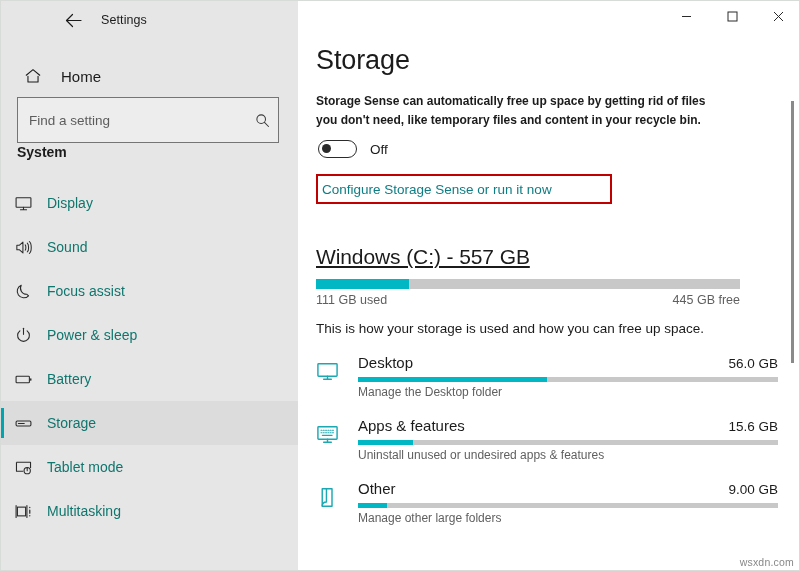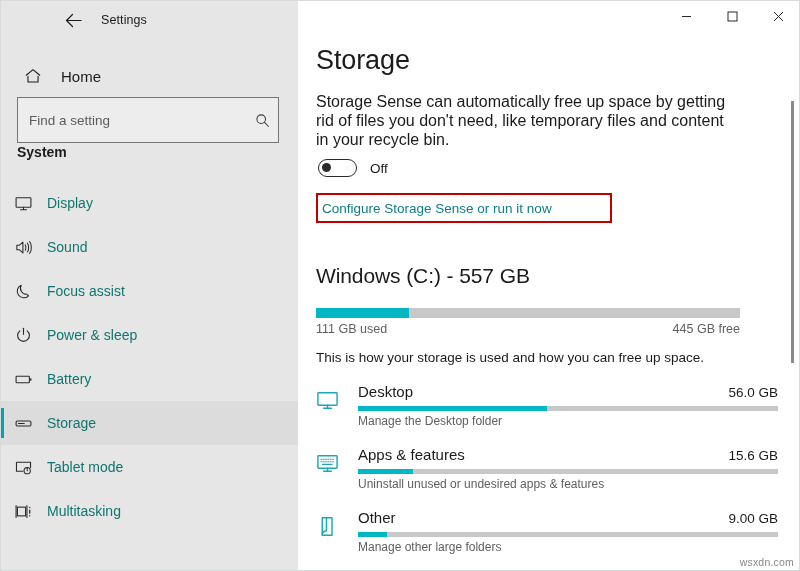--- a/index.html
+++ b/index.html
@@ -196,25 +196,26 @@
 
   .page-title {
     font-size: 27px;
     font-weight: normal;
     color: #1b1b1b;
     margin: 0 0 16px 0;
     letter-spacing: -0.1px;
   }
 
   .desc {
-    font-size: 16px;
+    font-size: 12px;
     line-height: 19px;
     color: #1b1b1b;
     margin: 0 0 10px 0;
     width: 410px;
+    font-weight: bold;
   }
 
   .toggle-row {
     display: flex;
     align-items: center;
     margin: 6px 0 0 2px;
   }
   .toggle {
     width: 39px;
     height: 18px;
@@ -251,22 +252,23 @@
     font-size: 13.5px;
     color: #0f7d84;
     text-decoration: none;
     margin-left: 4px;
     cursor: pointer;
   }
 
   .drive-title {
     font-size: 21px;
     color: #1b1b1b;
-    margin: 41px 0 20px 0;
+    margin: 41px 0 10px 0;
     letter-spacing: -0.1px;
+    text-decoration: underline;
   }
 
   .drive-bar {
     width: 424px;
     height: 10px;
     background: #c8c8c8;
     position: relative;
   }
   .drive-bar .fill {
     position: absolute;

